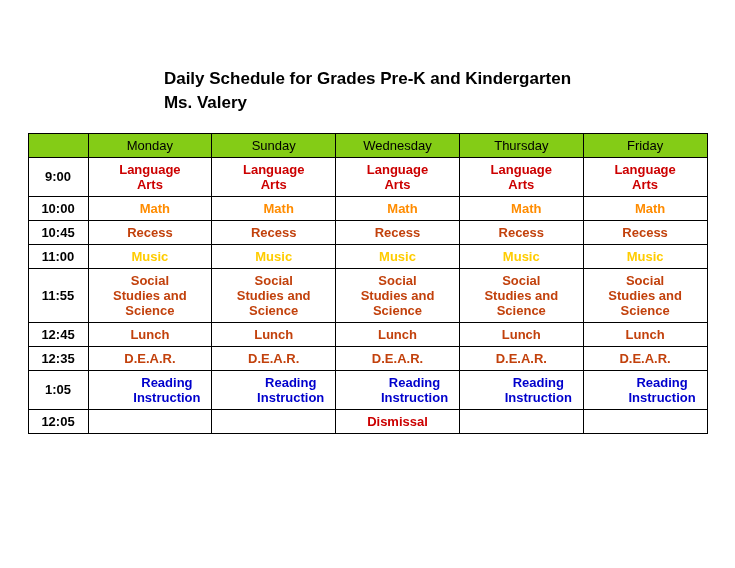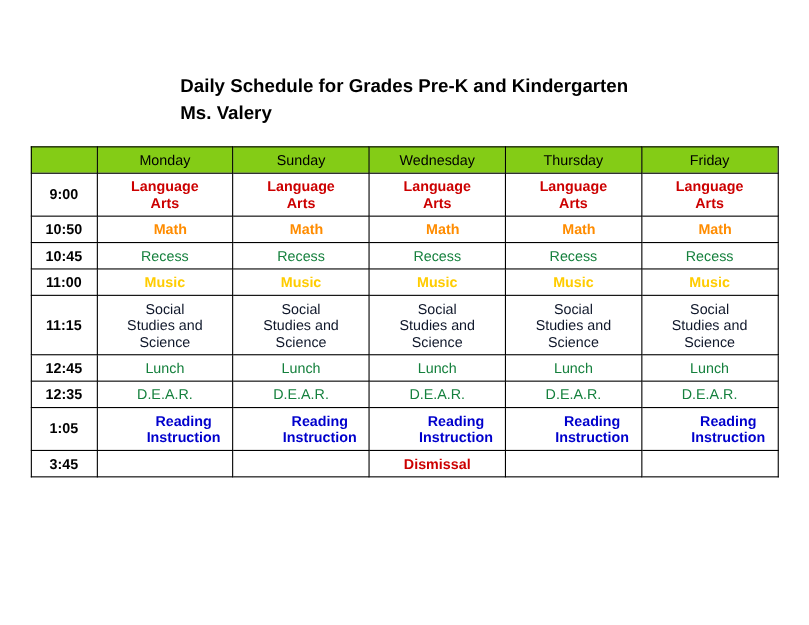--- a/index.html
+++ b/index.html
@@ -41,24 +41,24 @@
       background: #84cc16;
     }
     td.time-col {
       font-weight: bold;
       color: #000;
       width: 60px;
     }
     .lang-arts { color: #cc0000; font-weight: bold; }
     .math { color: #ff8c00; font-weight: bold; padding-left: 16px; }
     .music { color: #ffcc00; font-weight: bold; }
-    .social { color: #0f172a; font-weight: normal; margin-top: 44px; }
+    .social { color: #c2410c; font-weight: bold; margin-top: 44px; }
     .reading { color: #0000cc; font-weight: bold; padding-left: 40px; }
     .dismissal { color: #cc0000; font-weight: bold; }
-    .normal { color: #15803d; font-weight: normal; }
+    .normal { color: #c2410c; font-weight: bold; }
   </style>
 </head>
 <body>
 
 <div class="page-title">
   <h1>
     <span>Daily Schedule for Grades Pre-K and Kindergarten</span><br>
     <span>Ms. Valery</span>
   </h1>
 </div>
@@ -77,21 +77,21 @@
   <tbody id="table-body">
   <tr>
         <td class="time-col">9:00</td>
         <td class="lang-arts">Language<br>Arts</td>
         <td class="lang-arts">Language<br>Arts</td>
         <td class="lang-arts">Language<br>Arts</td>
         <td class="lang-arts">Language<br>Arts</td>
         <td class="lang-arts">Language<br>Arts</td>
       </tr>
       <tr>
-        <td class="time-col">10:50</td>
+        <td class="time-col">10:00</td>
         <td class="math">Math</td>
         <td class="math">Math</td>
         <td class="math">Math</td>
         <td class="math">Math</td>
         <td class="math">Math</td>
       </tr>
       <tr>
         <td class="time-col">10:45</td>
         <td class="normal">Recess</td>
         <td class="normal">Recess</td>
@@ -101,21 +101,21 @@
       </tr>
       <tr>
         <td class="time-col">11:00</td>
         <td class="music">Music</td>
         <td class="music">Music</td>
         <td class="music">Music</td>
         <td class="music">Music</td>
         <td class="music">Music</td>
       </tr>
       <tr>
-        <td class="time-col">11:15</td>
+        <td class="time-col">11:55</td>
         <td class="social">Social<br>Studies and<br>Science</td>
         <td class="social">Social<br>Studies and<br>Science</td>
         <td class="social">Social<br>Studies and<br>Science</td>
         <td class="social">Social<br>Studies and<br>Science</td>
         <td class="social">Social<br>Studies and<br>Science</td>
       </tr>
       <tr>
         <td class="time-col">12:45</td>
         <td class="normal">Lunch</td>
         <td class="normal">Lunch</td>
@@ -133,21 +133,21 @@
       </tr>
       <tr>
         <td class="time-col">1:05</td>
         <td class="reading">Reading<br>Instruction</td>
         <td class="reading">Reading<br>Instruction</td>
         <td class="reading">Reading<br>Instruction</td>
         <td class="reading">Reading<br>Instruction</td>
         <td class="reading">Reading<br>Instruction</td>
       </tr>
       <tr>
-        <td class="time-col">3:45</td>
+        <td class="time-col">12:05</td>
         <td class="normal"></td>
         <td class="normal"></td>
         <td class="dismissal">Dismissal</td>
         <td class="normal"></td>
         <td class="normal"></td>
       </tr>
     </tbody>
 </table>
 
 </body></html>

